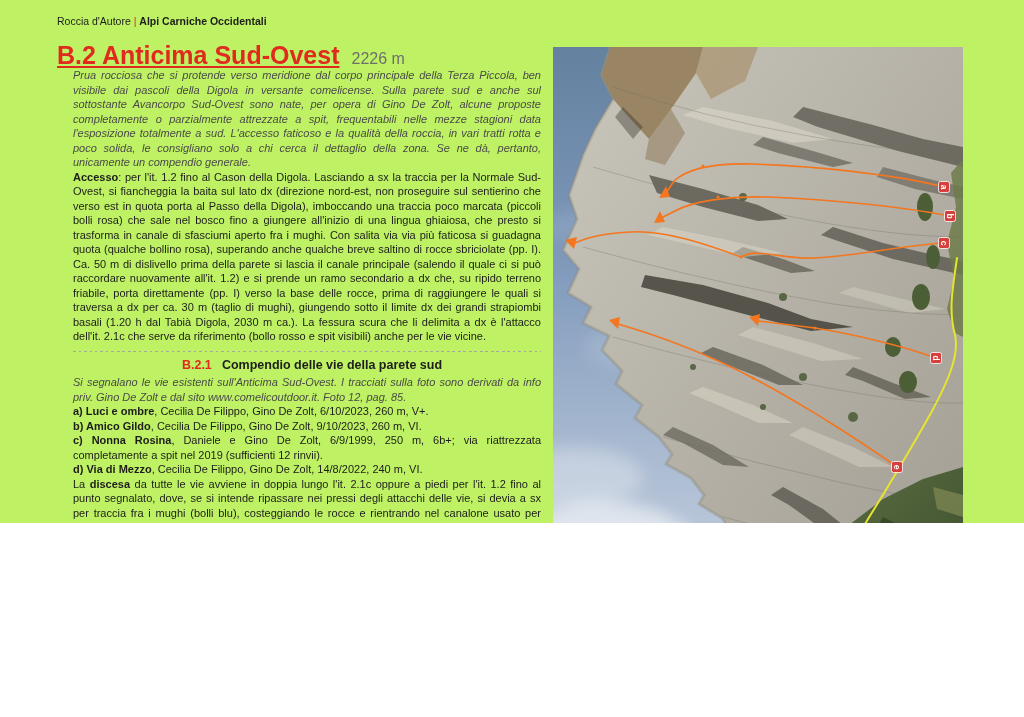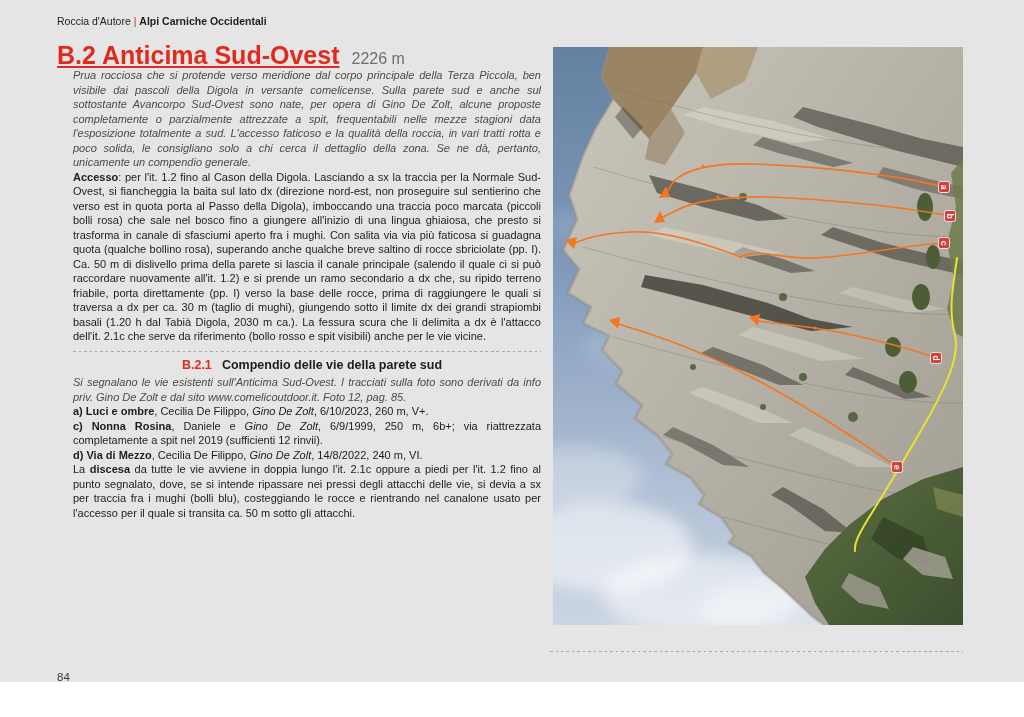--- a/index.html
+++ b/index.html
@@ -1,21 +1,21 @@
 <!DOCTYPE html>
 <html><head>
 <meta charset="utf-8">
 <style>
   :root{ --red:#e02a1e; }
   html,body{margin:0;padding:0;background:#ffffff;}
-  .spread{position:relative;width:1024px;height:682px;background:#e5e5e5;overflow:hidden;
+  .spread{position:relative;width:1024px;height:523px;background:#bef264;overflow:hidden;
           font-family:"Liberation Sans",sans-serif;color:#1d1d1b;}
   .r{color:var(--red);}
   .b{font-weight:700;}
-  .i{font-style:italic;}
+  .i{}
   .dk{color:#1d1d1b;}
   .hdr{position:absolute;top:15px;font-size:10.5px;line-height:12px;}
   .hdr-left{left:57px;}
   .hdr-right{right:62px;text-align:right;}
   .title{position:absolute;left:57px;top:41px;white-space:nowrap;}
   .title .name{color:var(--red);font-weight:700;font-size:25px;text-decoration:underline;}
   .title .alt{color:#6e6e6d;font-size:16px;margin-left:12px;}
   .col{position:absolute;left:57px;top:68px;width:468px;font-size:11px;line-height:14.5px;text-align:justify;margin-left:16px;}
   .col p{margin:0;}
   .intro{font-style:italic;color:#4a4a48;}
@@ -47,20 +47,21 @@
   <div class="col">
     <p class="intro">Prua rocciosa che si protende verso meridione dal corpo principale della Terza Piccola, ben visibile dai pascoli della Digola in versante comelicense. Sulla parete sud e anche sul sottostante Avancorpo Sud-Ovest sono nate, per opera di Gino De Zolt, alcune proposte completamente o parzialmente attrezzate a spit, frequentabili nelle mezze stagioni data l'esposizione totalmente a sud. L'accesso faticoso e la qualità della roccia, in vari tratti rotta e poco solida, le consigliano solo a chi cerca il dettaglio della zona. Se ne dà, pertanto, unicamente un compendio generale.</p>
     <p><span class="b">Accesso</span><span>: per l'it. 1.2 fino al Cason della Digola. Lasciando a sx la traccia per la Normale Sud-Ovest, si fiancheggia la baita sul lato dx (direzione nord-est, non proseguire sul sentierino che verso est in quota porta al Passo della Digola), imboccando una traccia poco marcata (piccoli bolli rosa) che sale nel bosco fino a giungere all'inizio di una lingua ghiaiosa, che presto si trasforma in canale di sfasciumi aperto fra i mughi. Con salita via via più faticosa si guadagna quota (qualche bollino rosa), superando anche qualche breve saltino di rocce sbriciolate (pp. I). Ca. 50 m di dislivello prima della parete si lascia il canale principale (salendo il quale ci si può raccordare nuovamente all'it. 1.2) e si prende un ramo secondario a dx che, su ripido terreno friabile, porta direttamente (pp. I) verso la base delle rocce, prima di raggiungere le quali si traversa a dx per ca. 30 m (taglio di mughi), giungendo sotto il limite dx dei grandi strapiombi basali (1.20 h dal Tabià Digola, 2030 m ca.). La fessura scura che li delimita a dx è l'attacco dell'it. 2.1c che serve da riferimento (bollo rosso e spit visibili) anche per le vie vicine.</span></p>
     <div class="sep"></div>
     <p class="sec-head">
       <span class="sec-code">B.2.1</span><span>Compendio delle vie della parete sud</span>
     </p>
     <p class="sec-intro">Si segnalano le vie esistenti sull'Anticima Sud-Ovest. I tracciati sulla foto sono derivati da info priv. Gino De Zolt e dal sito www.comelicoutdoor.it. Foto 12, pag. 85.</p>
     <div>
       <p><span class="b">a) Luci e ombre</span><span>, Cecilia De Filippo, </span><span class="i">Gino De Zolt</span><span>, 6/10/2023, 260 m, V+.</span></p>
+      <p><span class="b">b) Amico Gildo</span><span>, Cecilia De Filippo, </span><span class="i">Gino De Zolt</span><span>, 9/10/2023, 260 m, VI.</span></p>
       <p><span class="b">c) Nonna Rosina</span><span>, Daniele e </span><span class="i">Gino De Zolt</span><span>, 6/9/1999, 250 m, 6b+; via riattrezzata completamente a spit nel 2019 (sufficienti 12 rinvii).</span></p>
       <p><span class="b">d) Via di Mezzo</span><span>, Cecilia De Filippo, </span><span class="i">Gino De Zolt</span><span>, 14/8/2022, 240 m, VI.</span></p>
     </div>
     <p><span>La </span><span class="b">discesa</span><span> da tutte le vie avviene in doppia lungo l'it. 2.1c oppure a piedi per l'it. 1.2 fino al punto segnalato, dove, se si intende ripassare nei pressi degli attacchi delle vie, si devia a sx per traccia fra i mughi (bolli blu), costeggiando le rocce e rientrando nel canalone usato per l'accesso per il quale si transita ca. 50 m sotto gli attacchi.</span></p>
   </div>
 
   <div class="photo">
     <svg width="410" height="578" viewBox="0 0 410 578">
       <defs>
         <linearGradient id="sky" x1="0" y1="0" x2="0" y2="1">

